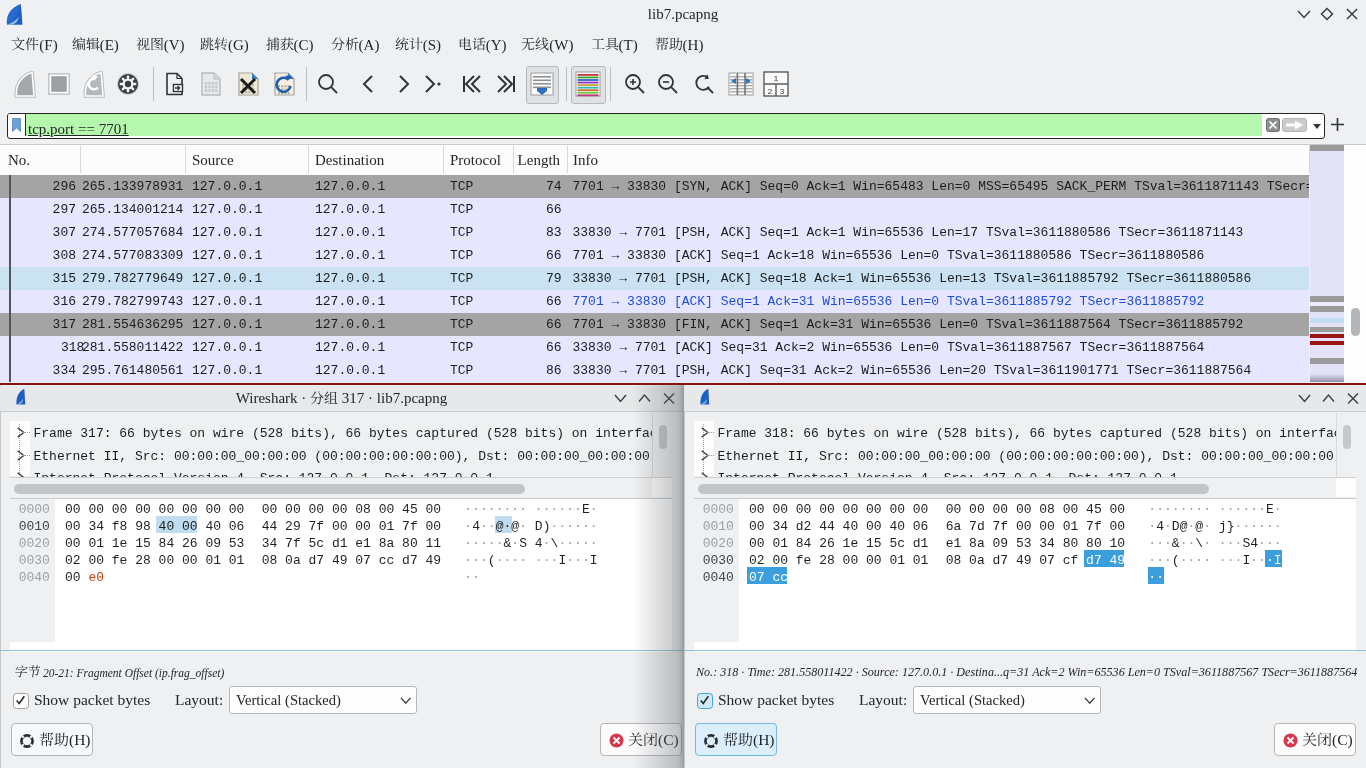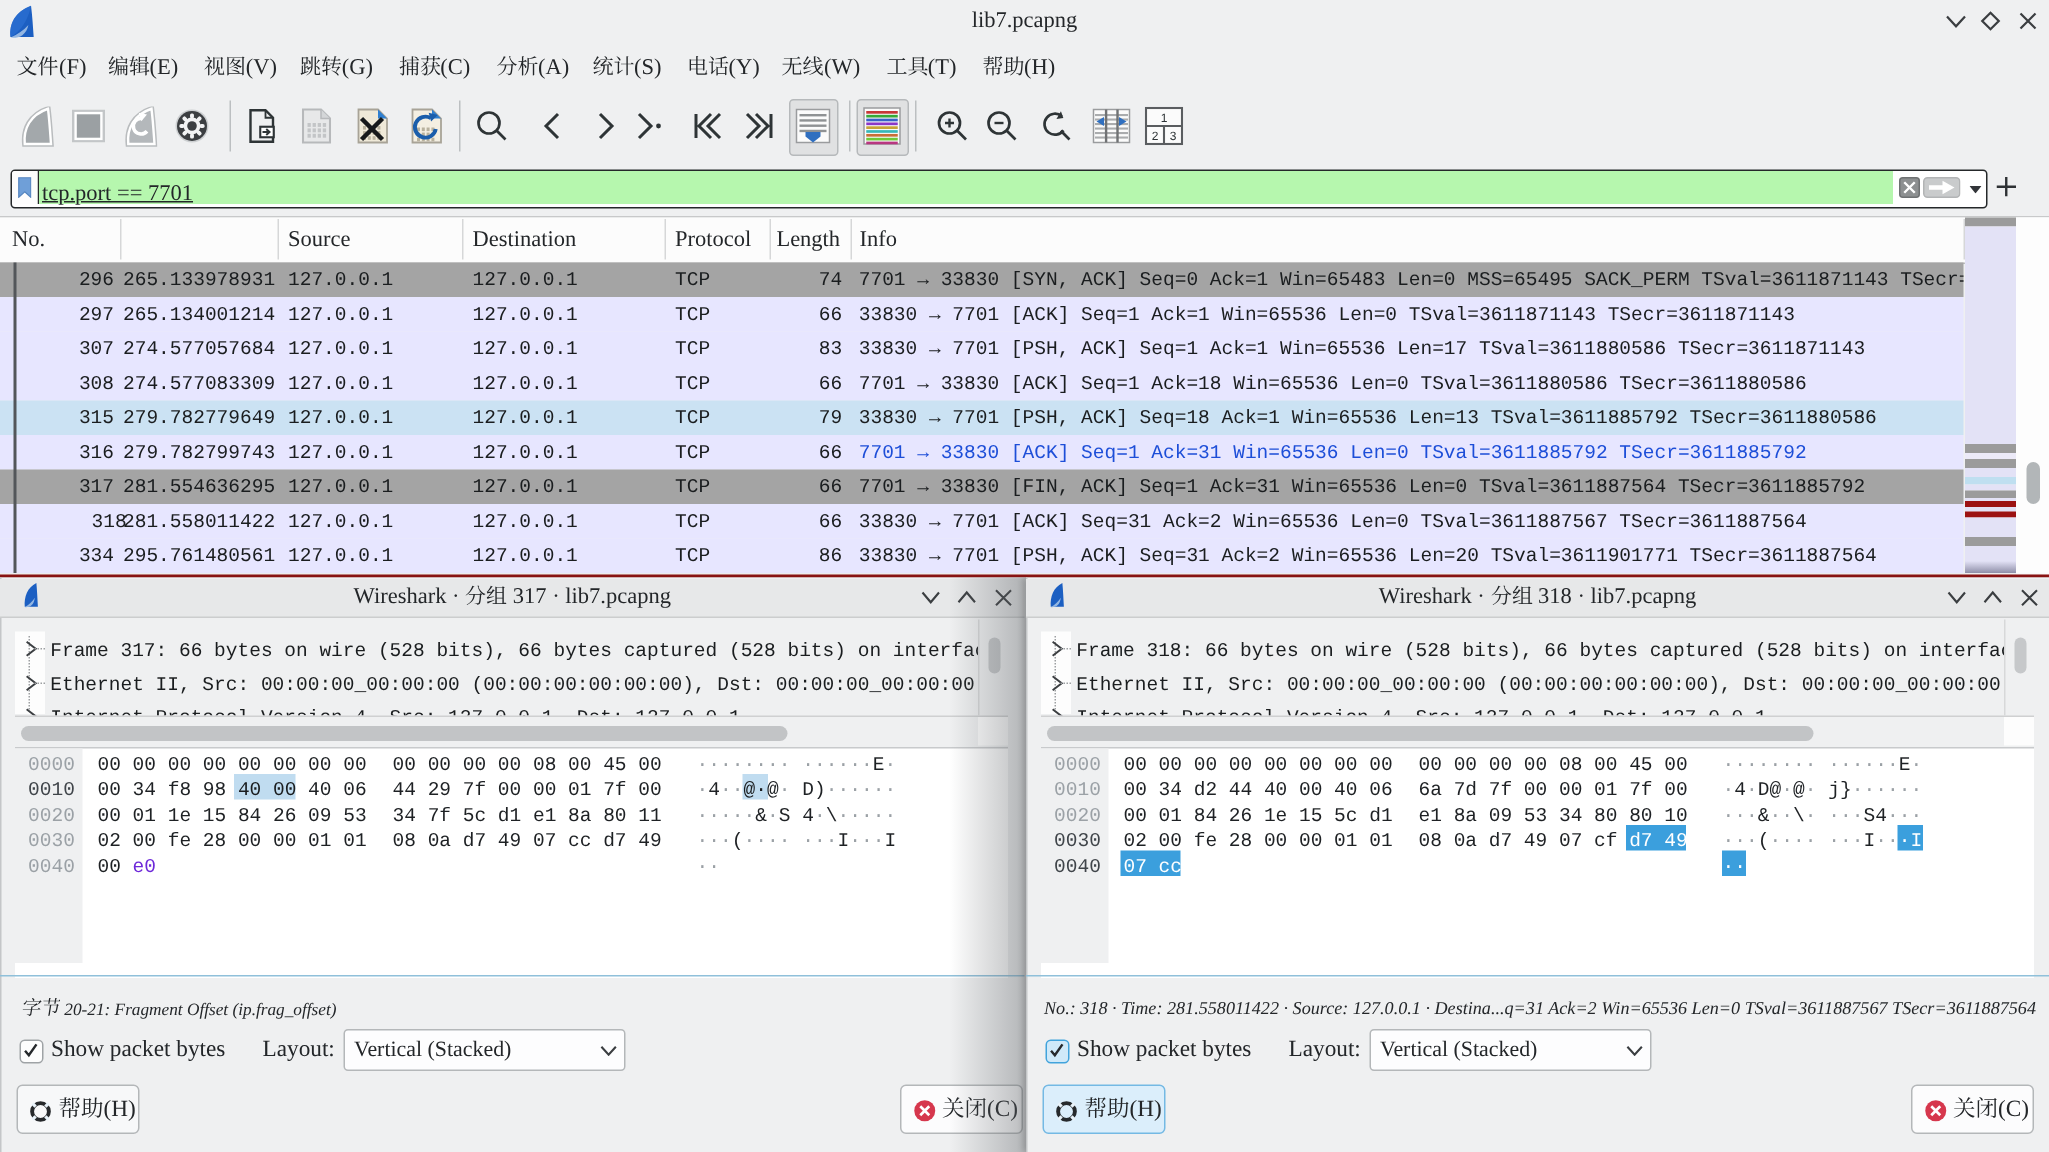--- a/index.html
+++ b/index.html
@@ -308,23 +308,20 @@
 <div style="left:572.5px;top:174.5px;width:736px;height:23px;overflow:hidden">
 <div style="left:0px;top:4px;font:13px/15.6px 'Liberation Mono',monospace;color:#1a1d1f;white-space:pre;">7701 → 33830 [SYN, ACK] Seq=0 Ack=1 Win=65483 Len=0 MSS=65495 SACK_PERM TSval=3611871143 TSecr=3611871143</div>
 </div>
 <div style="left:0px;top:197.5px;width:1308.5px;height:23px;background:#e7e6ff"></div>
 <div style="left:52.6px;top:201.5px;font:13px/15.6px 'Liberation Mono',monospace;color:#1a1d1f;white-space:pre;">297</div>
 <div style="left:82px;top:201.5px;font:13px/15.6px 'Liberation Mono',monospace;color:#1a1d1f;white-space:pre;">265.134001214</div>
 <div style="left:192px;top:201.5px;font:13px/15.6px 'Liberation Mono',monospace;color:#1a1d1f;white-space:pre;">127.0.0.1</div>
 <div style="left:315px;top:201.5px;font:13px/15.6px 'Liberation Mono',monospace;color:#1a1d1f;white-space:pre;">127.0.0.1</div>
 <div style="left:450px;top:201.5px;font:13px/15.6px 'Liberation Mono',monospace;color:#1a1d1f;white-space:pre;">TCP</div>
 <div style="left:545.9px;top:201.5px;font:13px/15.6px 'Liberation Mono',monospace;color:#1a1d1f;white-space:pre;">66</div>
-<div style="left:572.5px;top:197.5px;width:736px;height:23px;overflow:hidden">
-<div style="left:0px;top:4px;font:13px/15.6px 'Liberation Mono',monospace;color:#1a1d1f;white-space:pre;">33830 → 7701 [ACK] Seq=1 Ack=1 Win=65536 Len=0 TSval=3611871143 TSecr=3611871143</div>
-</div>
 <div style="left:0px;top:220.5px;width:1308.5px;height:23px;background:#e7e6ff"></div>
 <div style="left:52.6px;top:224.5px;font:13px/15.6px 'Liberation Mono',monospace;color:#1a1d1f;white-space:pre;">307</div>
 <div style="left:82px;top:224.5px;font:13px/15.6px 'Liberation Mono',monospace;color:#1a1d1f;white-space:pre;">274.577057684</div>
 <div style="left:192px;top:224.5px;font:13px/15.6px 'Liberation Mono',monospace;color:#1a1d1f;white-space:pre;">127.0.0.1</div>
 <div style="left:315px;top:224.5px;font:13px/15.6px 'Liberation Mono',monospace;color:#1a1d1f;white-space:pre;">127.0.0.1</div>
 <div style="left:450px;top:224.5px;font:13px/15.6px 'Liberation Mono',monospace;color:#1a1d1f;white-space:pre;">TCP</div>
 <div style="left:545.9px;top:224.5px;font:13px/15.6px 'Liberation Mono',monospace;color:#1a1d1f;white-space:pre;">83</div>
 <div style="left:572.5px;top:220.5px;width:736px;height:23px;overflow:hidden">
 <div style="left:0px;top:4px;font:13px/15.6px 'Liberation Mono',monospace;color:#1a1d1f;white-space:pre;">33830 → 7701 [PSH, ACK] Seq=1 Ack=1 Win=65536 Len=17 TSval=3611880586 TSecr=3611871143</div>
 </div>
@@ -578,21 +575,21 @@
     <div style="left:534.86px;top:553.2px;font:13px/15.6px 'Liberation Mono',monospace;color:#9ba1a6;white-space:pre;">·</div>
     <div style="left:542.7px;top:553.2px;font:13px/15.6px 'Liberation Mono',monospace;color:#9ba1a6;white-space:pre;">·</div>
     <div style="left:550.54px;top:553.2px;font:13px/15.6px 'Liberation Mono',monospace;color:#9ba1a6;white-space:pre;">·</div>
     <div style="left:558.38px;top:553.2px;font:13px/15.6px 'Liberation Mono',monospace;color:#1e2124;white-space:pre;">I</div>
     <div style="left:566.22px;top:553.2px;font:13px/15.6px 'Liberation Mono',monospace;color:#9ba1a6;white-space:pre;">·</div>
     <div style="left:574.06px;top:553.2px;font:13px/15.6px 'Liberation Mono',monospace;color:#9ba1a6;white-space:pre;">·</div>
     <div style="left:581.9px;top:553.2px;font:13px/15.6px 'Liberation Mono',monospace;color:#9ba1a6;white-space:pre;">·</div>
     <div style="left:589.74px;top:553.2px;font:13px/15.6px 'Liberation Mono',monospace;color:#1e2124;white-space:pre;">I</div>
     <div style="left:18.7px;top:570.2px;font:13px/15.6px 'Liberation Mono',monospace;color:#9ba1a6;white-space:pre;">0040</div>
     <div style="left:65px;top:570.2px;font:13px/15.6px 'Liberation Mono',monospace;color:#1e2124;white-space:pre;">00</div>
-    <div style="left:88.4px;top:570.2px;font:13px/15.6px 'Liberation Mono',monospace;color:#6d28d9;white-space:pre;">e0</div>
+    <div style="left:88.4px;top:570.2px;font:13px/15.6px 'Liberation Mono',monospace;color:#c2410c;white-space:pre;">e0</div>
     <div style="left:464.3px;top:570.2px;font:13px/15.6px 'Liberation Mono',monospace;color:#9ba1a6;white-space:pre;">·</div>
     <div style="left:472.14px;top:570.2px;font:13px/15.6px 'Liberation Mono',monospace;color:#9ba1a6;white-space:pre;">·</div>
     <div style="left:0px;top:650px;width:683px;height:1px;background:#8fc0da"></div>
     <div style="position:absolute;left:14px;top:664.5px;font:italic 11.5px/14px 'Liberation Serif',serif;color:#232629;white-space:pre"><svg style="vertical-align:-0.13em" width="26" height="13" viewBox="0 -870 2000 1000" fill="#232629">
         <use href="#g6" transform="translate(0,0) skewX(-9) scale(1,-1)"></use>
         <use href="#g18" transform="translate(1000,0) skewX(-9) scale(1,-1)"></use>
       </svg> 20-21: Fragment Offset (ip.frag_offset)</div>
     <div style="left:12.5px;top:692.5px;width:16px;height:16px;background:#fdfdfd;border:1.4px solid #9fa3a6;border-radius:3.5px;box-sizing:border-box"></div>
     <div style="left:15px;top:695px"><svg width="11" height="11" viewBox="0 0 13 13" fill="none" stroke="#26292c" stroke-width="1.9">
         <path d="M2 6.5 L5 10 L11 1.5"></path>
@@ -625,24 +622,20 @@
         <use href="#g1" transform="translate(0,0) scale(1,-1)"></use>
         <use href="#g26" transform="translate(1000,0) scale(1,-1)"></use>
       </svg>(C)</div>
 <div style="left:633px;top:385px;width:50.5px;height:383px;background:linear-gradient(to right, rgba(96,100,104,0), rgba(96,100,104,0.42))"></div>
 <div style="left:684px;top:385px;width:682px;height:383px;background:#eff0f1;border-left:1px solid #c4c6c8;box-shadow:-2px 0 4px rgba(0,0,0,0.18)"></div>
     <div style="left:684px;top:385.5px;width:682px;height:25px;background:#e7e8e9;border-bottom:1px solid #cccdce"></div>
     <div style="left:699px;top:388px"><svg width="11.5" height="17.5" viewBox="0 0 23 26" preserveAspectRatio="none">
         <path d="M3 24.5 C2 14.5 6.5 5.5 18.5 1 C19.5 9 20 17.5 20.5 24.5 Z" fill="#1c5fc2"></path>
         <path d="M3 24.9 C8.5 22.5 13 19.5 16.5 15.5 C15.8 18.8 14.5 21.3 12 23.1 C9.5 24.9 6 25.2 3 24.9 Z" fill="#93b6e2"></path>
       </svg></div>
-    <div style="left:684px;top:390px;width:682px;text-align:center;font:15px/17px 'Liberation Serif',serif;color:#232629;white-space:pre">Wireshark · <svg style="vertical-align:-0.13em" width="28" height="14" viewBox="0 -870 2000 1000" fill="#232629">
-        <use href="#g3" transform="translate(0,0) scale(1,-1)"></use>
-        <use href="#g15" transform="translate(1000,0) scale(1,-1)"></use>
-      </svg> 318 · lib7.pcapng</div>
     <div style="left:1298px;top:391.5px"><svg width="62" height="13" viewBox="0 0 62 13" fill="none" stroke="#3b3e41" stroke-width="1.4">
         <path d="M1 3 L6.5 9.5 L12 3"></path>
         <path d="M25 9.5 L30.5 3 L36 9.5"></path>
         <path d="M50 1.5 L60 11.5 M60 1.5 L50 11.5"></path>
       </svg></div>
     <div style="left:694px;top:421px;width:20px;height:55px;background:#fdfdfd"></div>
     <div style="left:703.3px;top:424px;width:1px;height:49px;border-left:1px dotted #9da0a2"></div>
     <div style="position:absolute;left:695px;top:413px;width:641px;height:63.5px;overflow:hidden">
       <div style="position:absolute;left:3.5px;top:13.6px"><svg width="11" height="11" viewBox="0 0 10 10" fill="none" stroke="#3c3f42" stroke-width="1.2">
           <path d="M2.5 0.8 L8 5 L2.5 9.2"></path>

